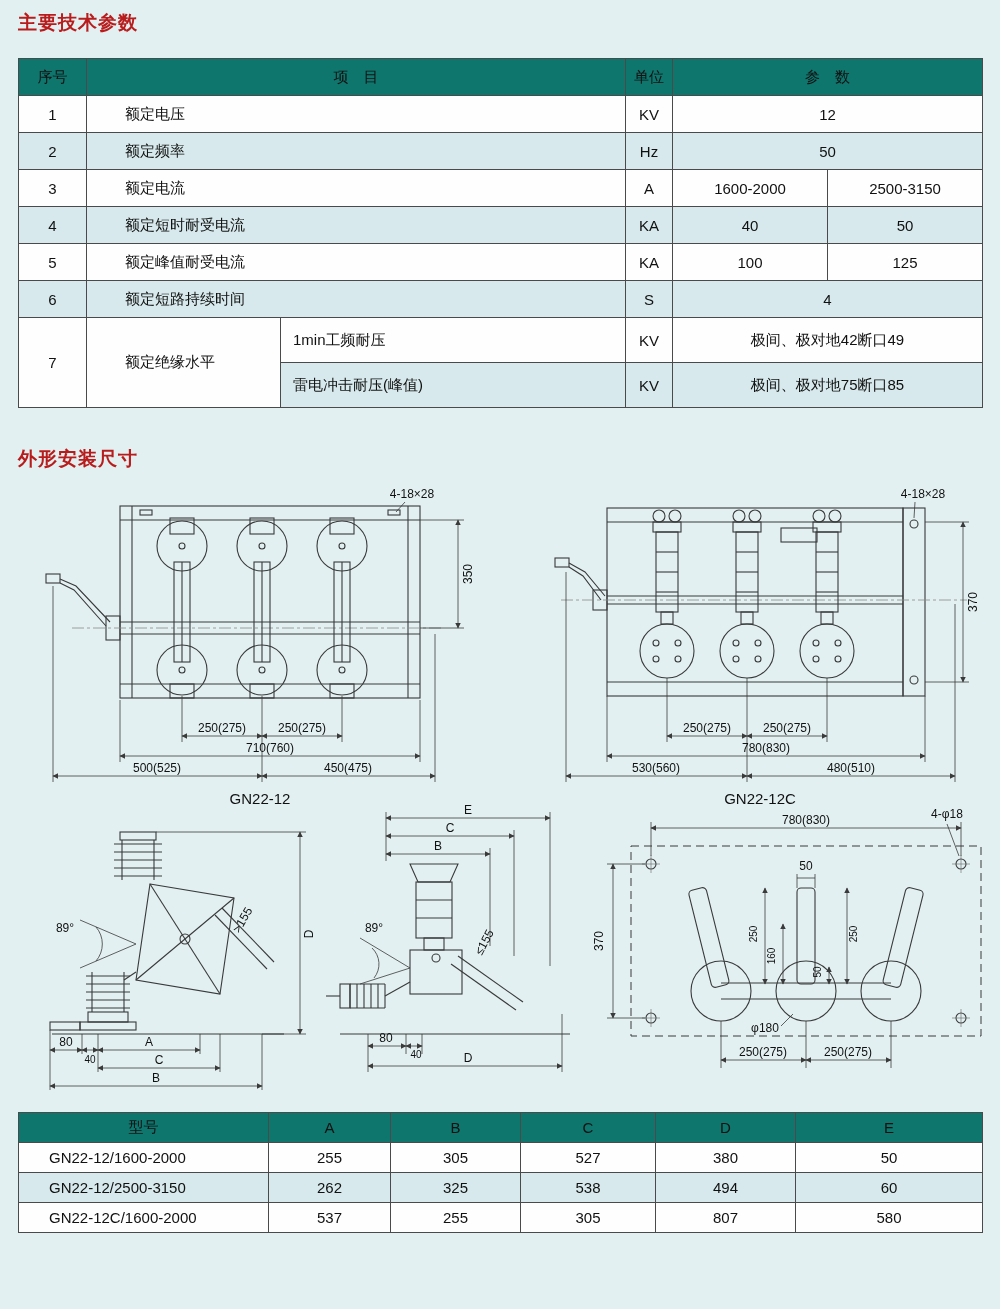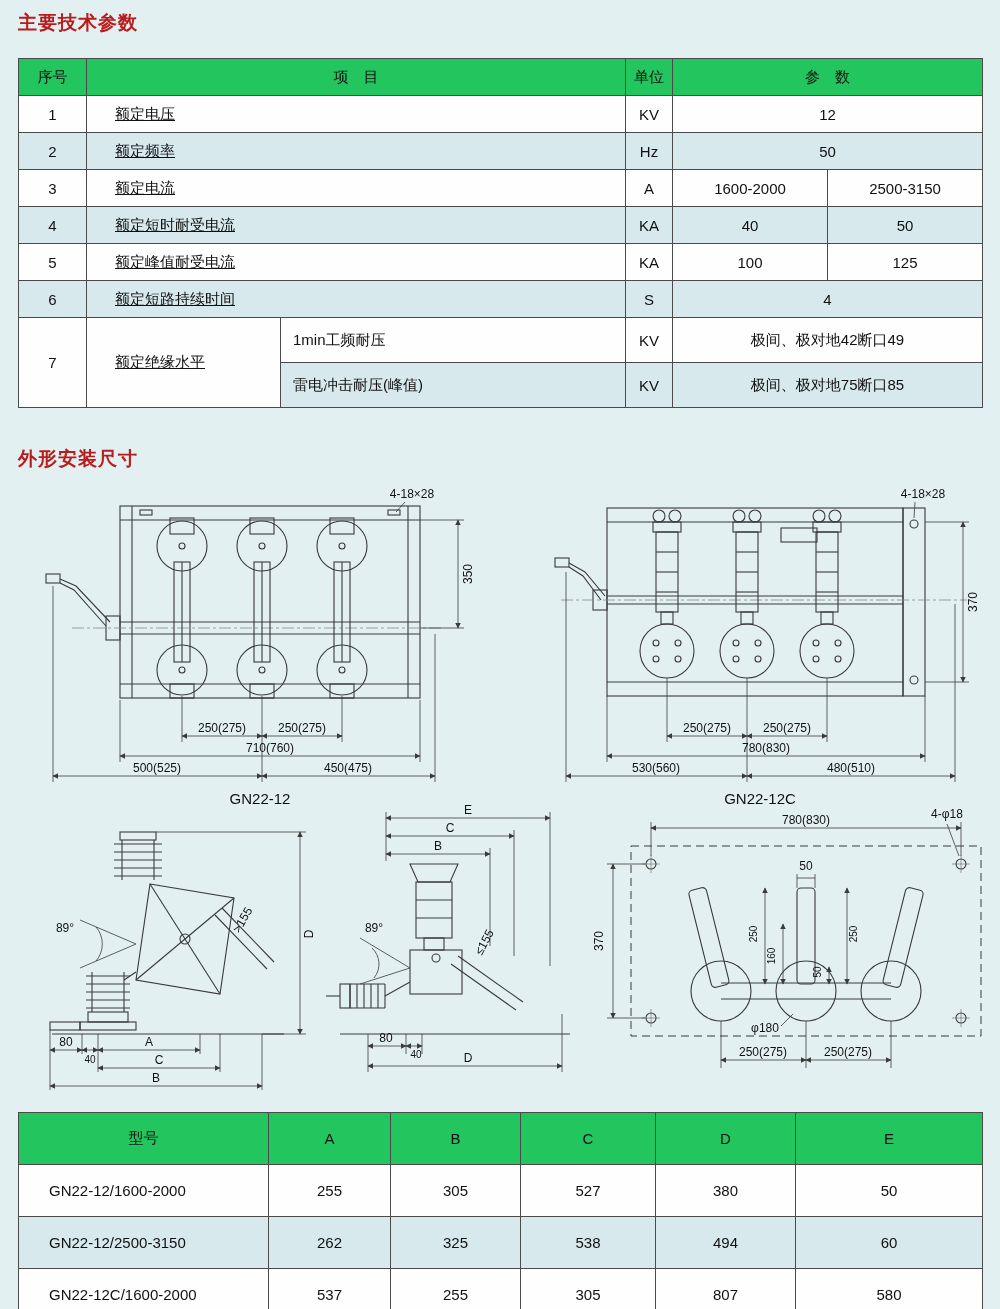--- a/index.html
+++ b/index.html
@@ -13,26 +13,26 @@
   #title1 { top:10px; }
   #title2 { top:446px; }
 
   table { border-collapse:collapse; table-layout:fixed; }
   td { border:1px solid #4a4a4a; font-size:15px; text-align:center; vertical-align:middle; overflow:hidden; }
 
   .ptable { position:absolute; left:18px; top:58px; width:964px; }
   .ptable td { height:37px; }
   .ptable tr.tall td { height:45px; }
   .dtable { position:absolute; left:18px; top:1112px; width:964px; }
-  .dtable td { height:52px; }
-
-  tr.hr td { background:#22c55e; }
+  .dtable td { height:30px; }
+
+  tr.hr td { background:#0f766e; }
   tr.rw td { background:#fefefe; }
   tr.rb td { background:#d7e9ec; }
-  td.item { text-align:left; padding-left:28px;text-decoration:underline; }
+  td.item { text-align:left; padding-left:38px; }
   td.item2 { text-align:left; padding-left:12px; }
   td.model { text-align:left; padding-left:30px;margin-left:8px; }
 
   svg { position:absolute; overflow:visible; }
   #svg1 { left:20px;  top:488px; }
   #svg2 { left:535px; top:488px; }
   #svg3 { left:22px;  top:822px; }
   #svg4 { left:318px; top:806px; }
   #svg5 { left:595px; top:806px; }
 

